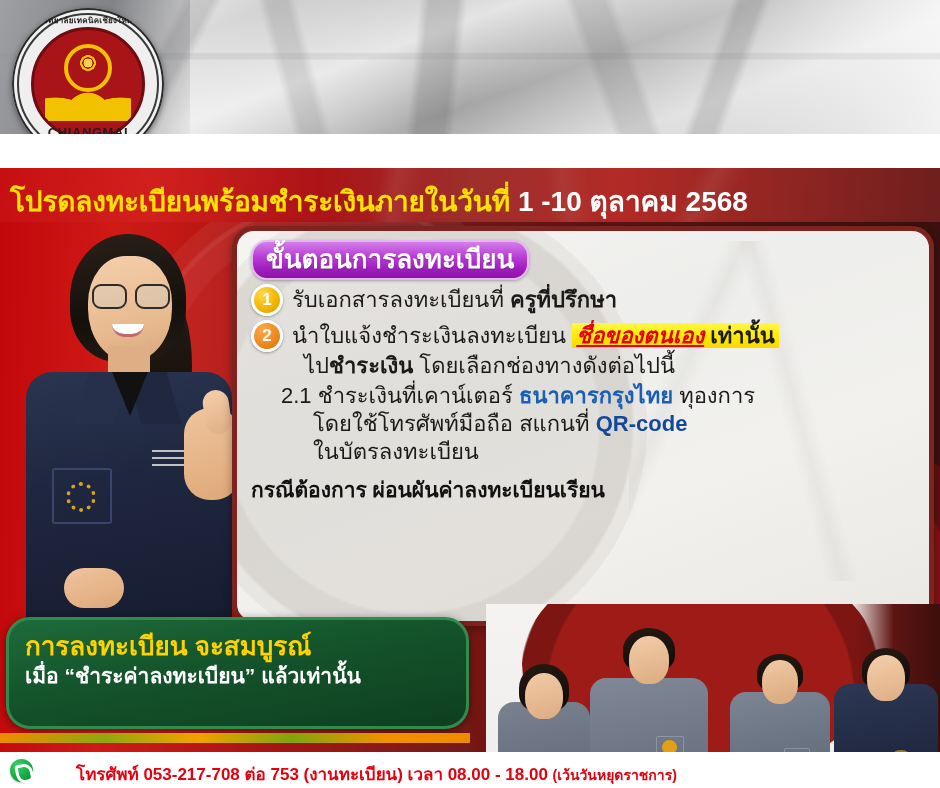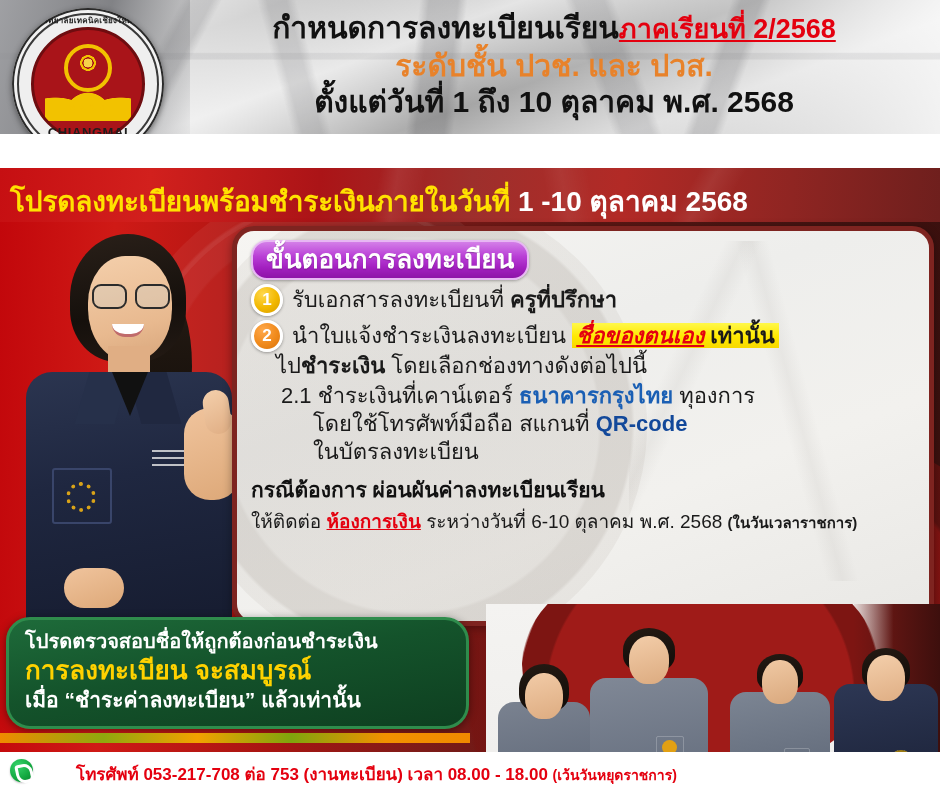--- a/index.html
+++ b/index.html
@@ -113,21 +113,21 @@
   .badge.b1 { background:radial-gradient(circle at 35% 28%, #ffd84d 0%, #f2b800 55%, #d69b00 100%); }
   .badge.b2 { background:radial-gradient(circle at 35% 28%, #ffa84a 0%, #f08a1c 55%, #d87208 100%); }
 
   .step-txt { font-size:22px; color:#1a1a1a; line-height:1.26; padding-top:2px; }
   .step-txt b { font-weight:bold; }
 
   .hlyellow { background:linear-gradient(180deg,#fff84a 0%, #ffe800 55%, #f7d900 100%);
     padding:0 4px; }
   .redital { color:#e4000f; font-weight:bold; font-style:italic; text-decoration:underline; }
 
-  .sub-line { font-size:22px; color:#1a1a1a; line-height:1.3; margin-left:25px; }
+  .sub-line { font-size:22px; color:#1a1a1a; line-height:1.3; margin-left:53px; }
   .pay-line { font-size:22px; color:#1a1a1a; line-height:1.32; margin-left:30px; }
   .blue { color:#1a5fb4; font-weight:bold; }
   .bluedk { color:#12489a; font-weight:bold; }
 
   .case-hd { font-size:21px; font-weight:bold; color:#111; margin-top:6px; }
   .case-sub { font-size:19px; color:#1a1a1a; }
   .case-sub .rlink { color:#e4000f; font-weight:bold; text-decoration:underline; }
   .case-sub .small { font-size:15px; font-weight:bold; }
 
   
@@ -217,25 +217,20 @@
     <div class="seal">
       <div class="seal-ring"></div>
       <div class="seal-txt-top">วิทยาลัยเทคนิคเชียงใหม่</div>
       <div class="seal-core">
         <div class="seal-orn"></div>
         <div class="seal-sub">ทุ. ส. นิ. ม.</div>
       </div>
       <div class="seal-txt-bot">CHIANGMAI TECHNICAL COLLEGE</div>
     </div>
 
-    <div class="hdr-titles">
-      <div class="t-line t1"><span>กำหนดการลงทะเบียนเรียน</span><span class="hl">ภาคเรียนที่ 2/2568</span></div>
-      <div class="t-line t2">ระดับชั้น ปวช. และ ปวส.</div>
-      <div class="t-line t3">ตั้งแต่วันที่ 1 ถึง 10 ตุลาคม พ.ศ. 2568</div>
-    </div>
   </div>
 
   <div class="redbar">
     <div class="redbar-tex"></div>
     <div class="redbar-txt">
       <span class="rb-a">โปรดลงทะเบียนพร้อมชำระเงินภายในวันที่</span><span class="rb-b">1 -10 ตุลาคม 2568</span>
     </div>
   </div>
 
   <div class="mainbg">
@@ -288,27 +283,25 @@
       <div class="pay-line"><span>2.1 ชำระเงินที่เคาน์เตอร์ </span><span class="blue">ธนาคารกรุงไทย</span><span> ทุองการ</span></div>
 
       
 
       <div class="sub-line" style="margin-left:62px;"><span>โดยใช้โทรศัพท์มือถือ สแกนที่ </span><b class="bluedk">QR-code</b></div>
 
       <div class="sub-line" style="margin-left:62px;">ในบัตรลงทะเบียน</div>
 
       
       <div class="case-hd">กรณีต้องการ ผ่อนผันค่าลงทะเบียนเรียน</div>
-      <div class="case-sub"><span>ให้ติดต่อ </span><span class="rlink">ห้องการเงิน</span><span> ระหว่างวันที่ 6-10 ตุลาคม พ.ศ. 2568 </span><span class="small">(ในวันเวลาราชการ)</span></div>
 
     </div>
   </div>
 
   <div class="greenbox">
-    <div class="gb1">โปรดตรวจสอบชื่อให้ถูกต้องก่อนชำระเงิน</div>
     <div class="gb2">การลงทะเบียน จะสมบูรณ์</div>
     <div class="gb3">เมื่อ “ชำระค่าลงทะเบียน” แล้วเท่านั้น</div>
   </div>
 
   <div class="group">
     <div class="gp-bg"></div>
     <div class="gp-arc"></div>
     <div class="gp-redR"></div>
 
     <div class="stu" style="left:12px; width:92px; height:124px;">

